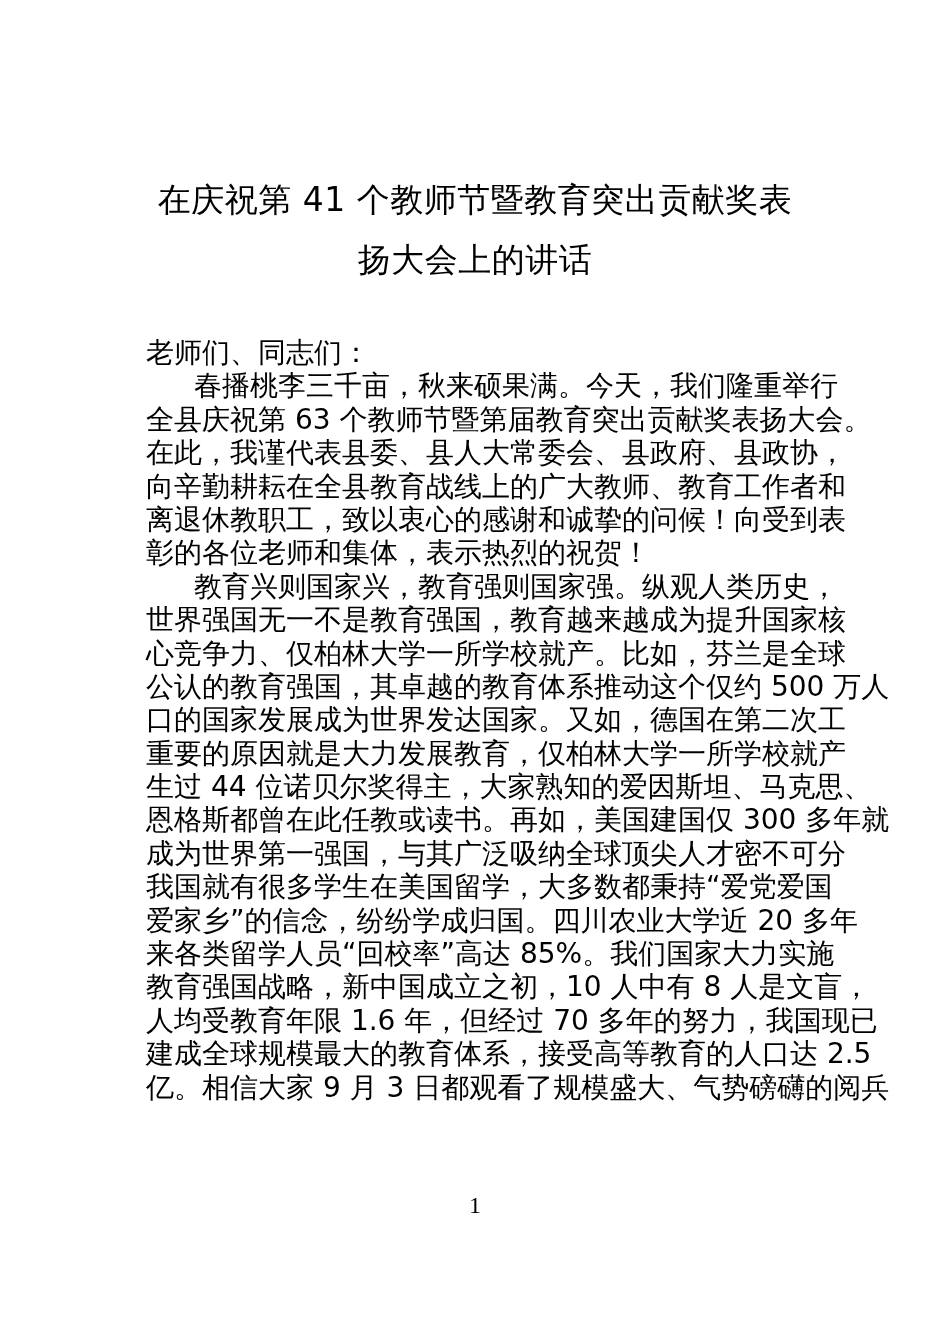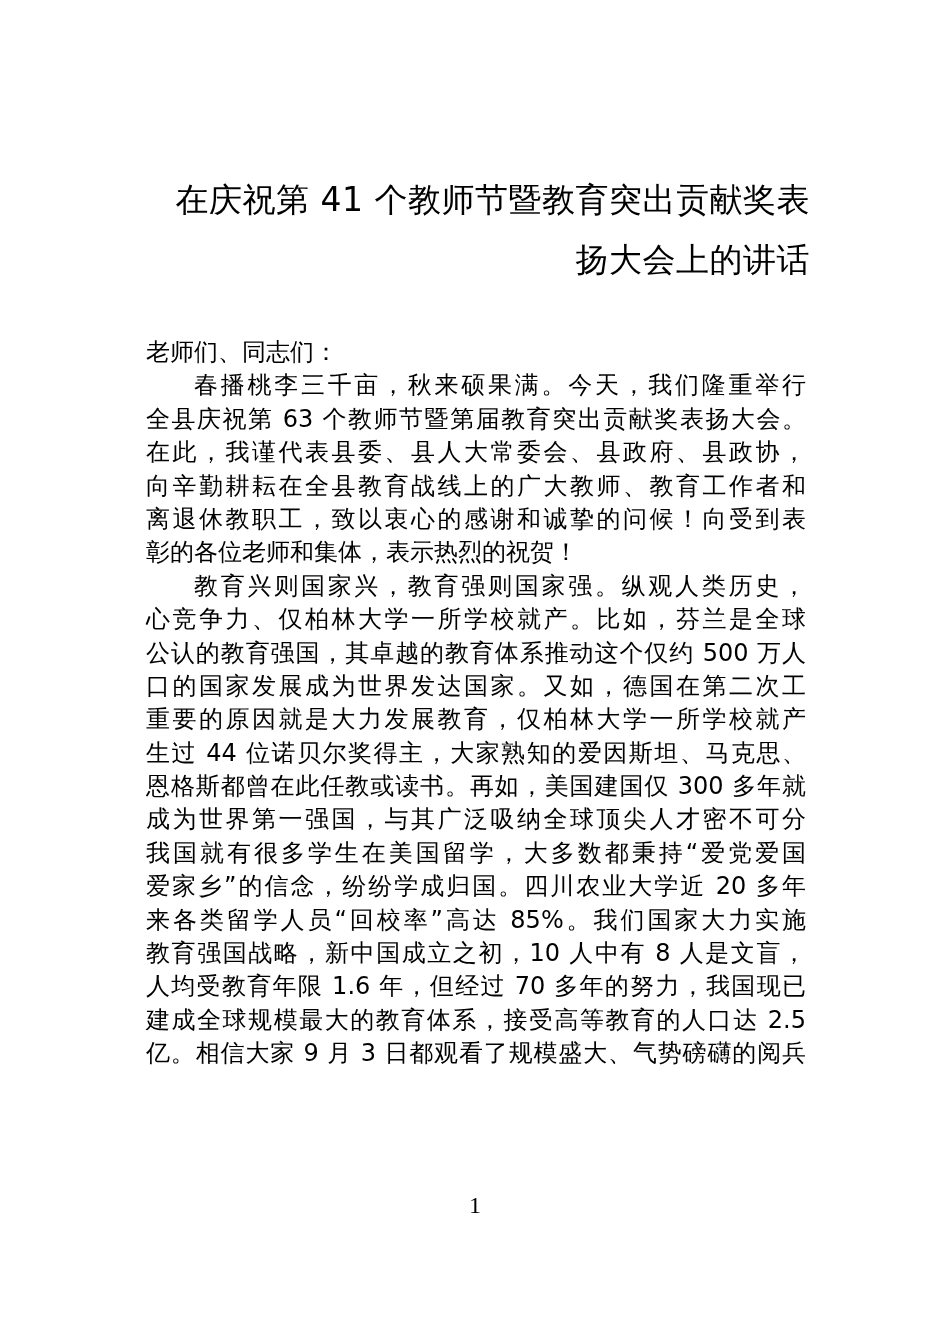--- a/index.html
+++ b/index.html
@@ -33,21 +33,21 @@
     }
     .title .tline {
       display: block;
       white-space: nowrap;
     }
     .body-text {
       position: absolute;
       left: 146px;
       top: 336px;
       width: 660px;
-      font-size: 24px;
+      font-size: 28px;
       line-height: 33.4px;
     }
     .line {
       display: block;
       white-space: nowrap;
       text-align: justify;
       text-align-last: justify;
       height: 33.4px;
     }
     .line.last {
@@ -65,39 +65,40 @@
       font-family: "Liberation Serif", "DejaVu Serif", serif;
       font-size: 24px;
       line-height: 30px;
     }
   </style>
 </head>
 <body>
 
 <div class="page">
 
-  <h1 class="title" style="margin:0;font-weight:normal;text-align:right;">
+  <h1 class="title" style="margin:0;font-weight:normal;">
     <span class="tline">在庆祝第 41 个教师节暨教育突出贡献奖表</span>
     <span class="tline">扬大会上的讲话</span>
   </h1>
 
   <div class="body-text">
     <span class="line last">老师们、同志们：</span>
 
     <div>
       <span class="line indent">春播桃李三千亩，秋来硕果满。今天，我们隆重举行</span>
       <span class="line">全县庆祝第 63 个教师节暨第届教育突出贡献奖表扬大会。</span>
       <span class="line">在此，我谨代表县委、县人大常委会、县政府、县政协，</span>
       <span class="line">向辛勤耕耘在全县教育战线上的广大教师、教育工作者和</span>
       <span class="line">离退休教职工，致以衷心的感谢和诚挚的问候！向受到表</span>
       <span class="line last">彰的各位老师和集体，表示热烈的祝贺！</span>
     </div>
 
     <div>
       <span class="line indent">教育兴则国家兴，教育强则国家强。纵观人类历史，</span>
+      <span class="line">世界强国无一不是教育强国，教育越来越成为提升国家核</span>
       <span class="line">心竞争力、仅柏林大学一所学校就产。比如，芬兰是全球</span>
       <span class="line">公认的教育强国，其卓越的教育体系推动这个仅约 500 万人</span>
       <span class="line">口的国家发展成为世界发达国家。又如，德国在第二次工</span>
       <span class="line">重要的原因就是大力发展教育，仅柏林大学一所学校就产</span>
       <span class="line">生过 44 位诺贝尔奖得主，大家熟知的爱因斯坦、马克思、</span>
       <span class="line">恩格斯都曾在此任教或读书。再如，美国建国仅 300 多年就</span>
       <span class="line">成为世界第一强国，与其广泛吸纳全球顶尖人才密不可分</span>
       <span class="line">我国就有很多学生在美国留学，大多数都秉持“爱党爱国</span>
       <span class="line">爱家乡”的信念，纷纷学成归国。四川农业大学近 20 多年</span>
       <span class="line">来各类留学人员“回校率”高达 85%。我们国家大力实施</span>

